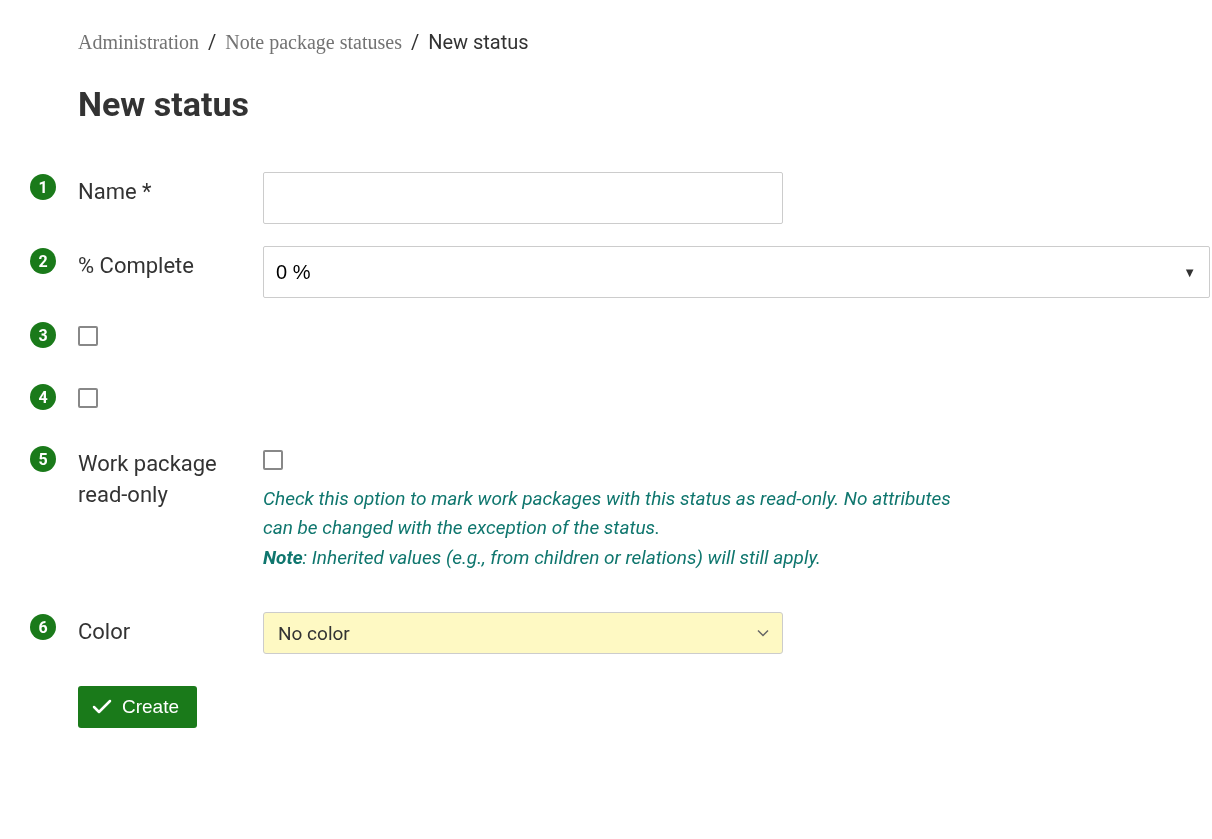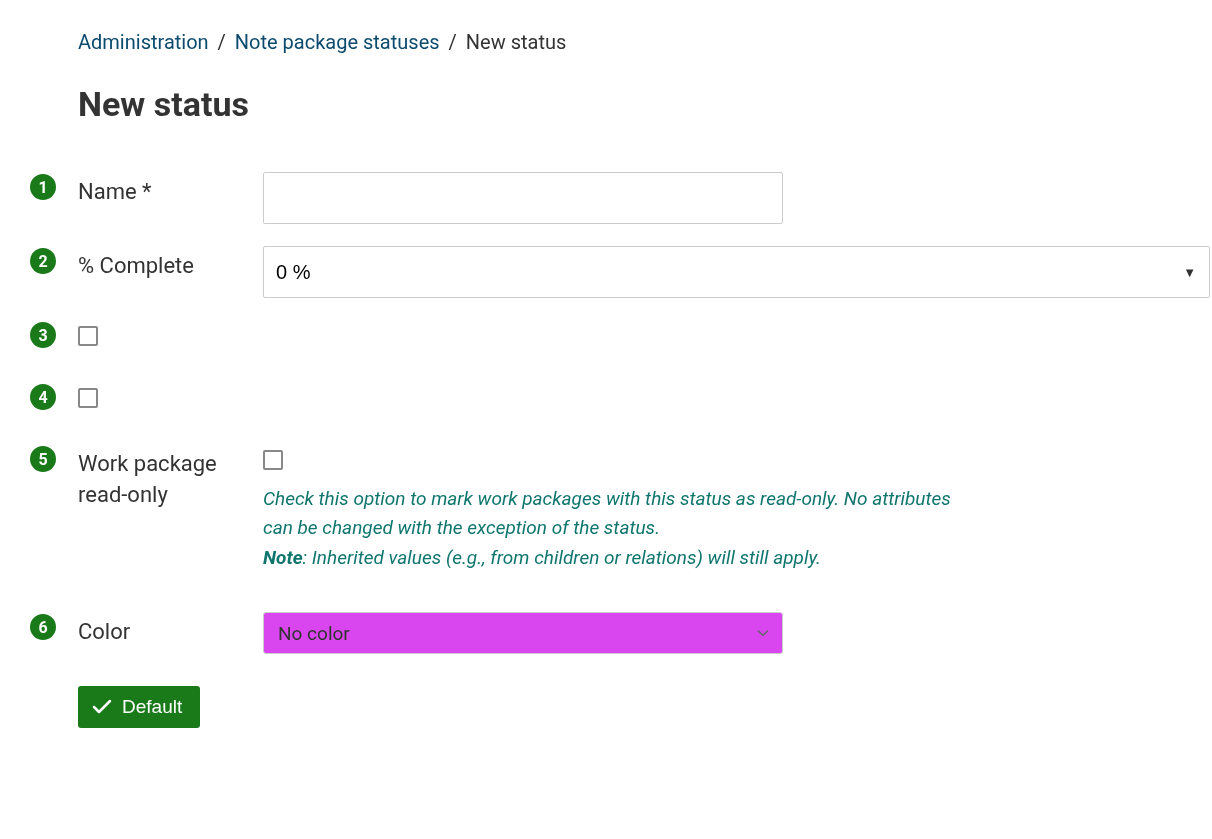--- a/index.html
+++ b/index.html
@@ -16,23 +16,24 @@
     }
     .container {
       max-width: 1180px;
     }
     .breadcrumb {
       margin-left: 48px;
       margin-bottom: 30px;
       font-size: 20px;
     }
     .breadcrumb-link {
-      color: #0c4a6e;
+      color: #737373;
       text-decoration: none;
       cursor: pointer;
+      font-family: Liberation Serif, serif;
     }
     .breadcrumb-sep {
       color: #333;
       margin: 0 4px;
     }
     .breadcrumb-current {
       color: #333;
     }
     .page-title {
       margin-left: 48px;
@@ -110,21 +111,21 @@
       font-size: 13px;
       color: #333;
     }
     .select-color {
       width: 520px;
       height: 42px;
       border: 1px solid #cccccc;
       border-radius: 3px;
       padding: 6px 36px 6px 14px;
       font-size: 19px;
-      background: #d946ef;
+      background: #fef9c3;
       appearance: none;
       -webkit-appearance: none;
       display: flex;
       align-items: center;
       cursor: pointer;
     }
     .select-color-wrap {
       position: relative;
       width: 520px;
     }
@@ -268,16 +269,16 @@
       </div>
     </div>
   </div>
 
   <button class="create-btn">
     <span class="check-icon">
       <svg width="20" height="16" viewBox="0 0 20 16">
           <path d="M2 8 L7 13 L18 2" stroke="#ffffff" stroke-width="2.5" fill="none" stroke-linecap="round" stroke-linejoin="round"></path>
         </svg>
     </span>
-    <span>Default</span>
+    <span>Create</span>
   </button>
 
 </div>
 
 </body></html>

